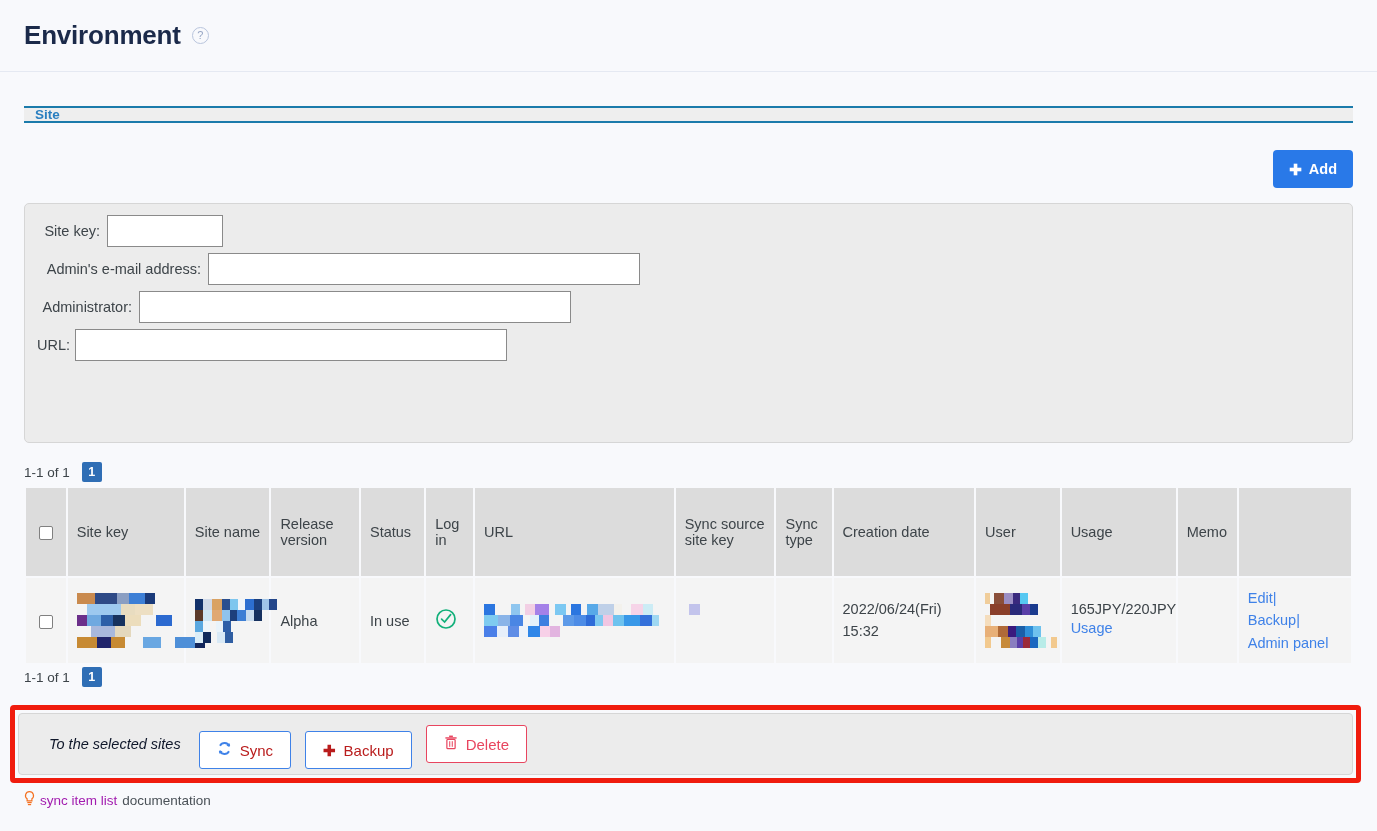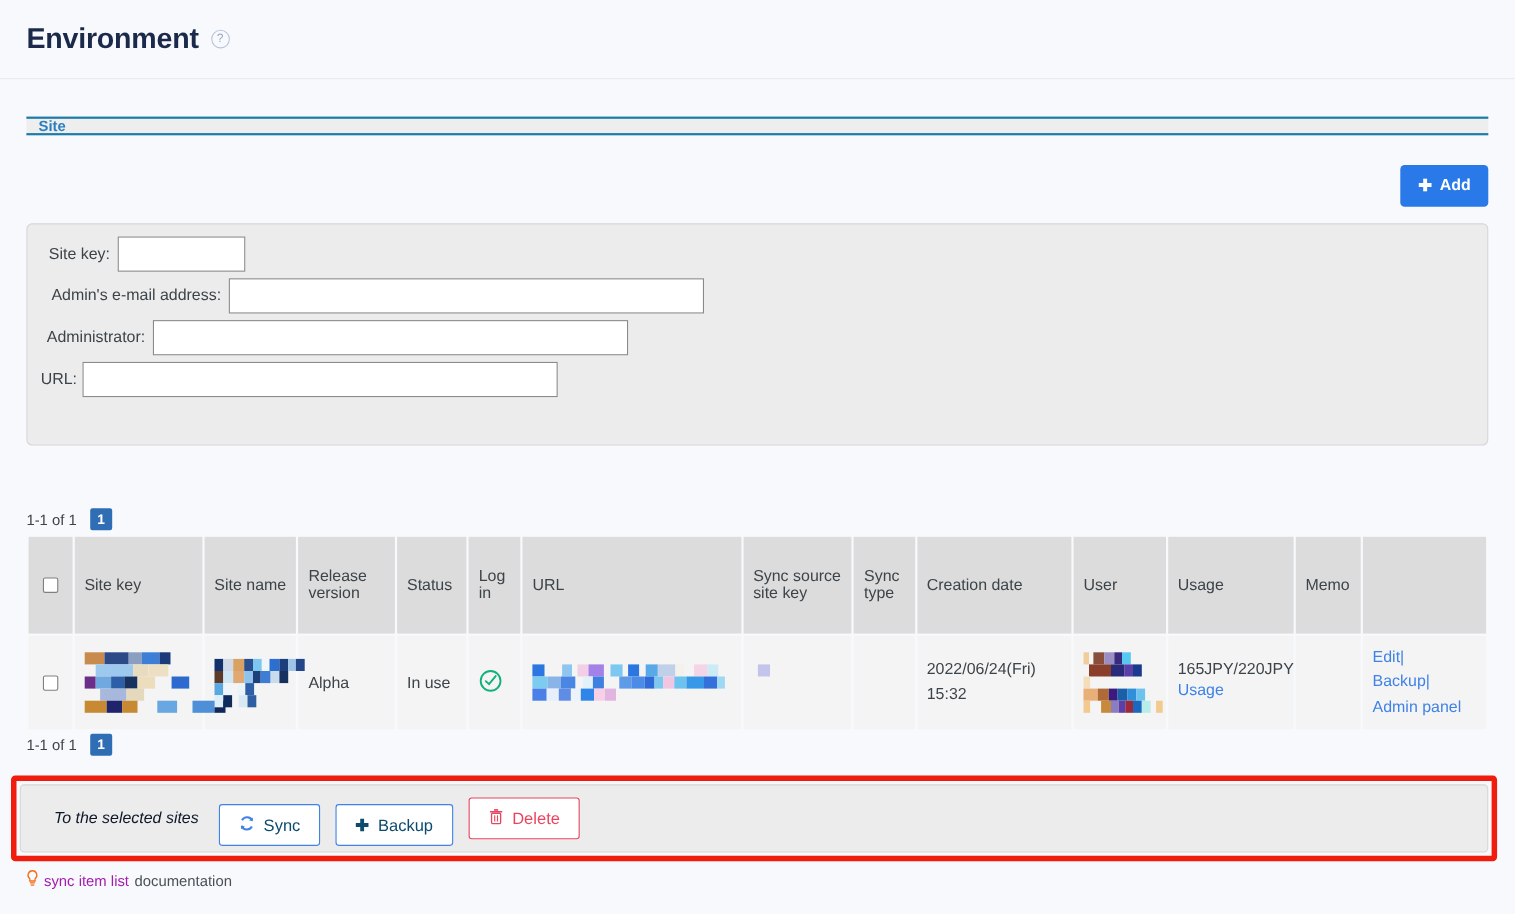--- a/index.html
+++ b/index.html
@@ -50,21 +50,21 @@
     background: #2979e8; color: #fff; border: none; border-radius: 4px;
     height: 38px; padding: 0 16px;
     font-size: 14.5px; font-weight: bold;
     font-family: "Liberation Sans", sans-serif;
     display: flex; align-items: center; gap: 7px; cursor: pointer;
   }
   .add-btn .plus { font-size: 15px; font-weight: bold; line-height: 1; }
 
   
   .search-panel {
-    position: absolute; left: 24px; top: 203px; width: 1329px; height: 202px;
+    position: absolute; left: 24px; top: 203px; width: 1329px; height: 240px;
     background: #ececec; border: 1px solid #d6d6d6; border-radius: 5px;
     padding: 11px 0 0 12px;
   }
   .field-row { display: flex; align-items: center; margin-bottom: 6px; }
   .field-label {
     font-size: 14.5px; color: #3d4449; white-space: nowrap;
     text-align: right; padding-right: 7px;
   }
   .field-input {
     height: 32px; border: 1px solid #8a8a8a; background: #fff;
@@ -131,21 +131,21 @@
     width: 100%; height: 100%;
     background: #ececec; border: 1px solid #d6d6d6; border-radius: 4px;
     display: flex; align-items: center; padding-left: 30px; gap: 14px;
   }
   .action-label { font-size: 14.5px; color: #0f172a; margin-right: 4px; font-style: italic; }
   .act-btn {
     height: 38px; padding: 0 17px; background: #fff; border-radius: 3px;
     font-size: 15px; font-family: "Liberation Sans", sans-serif;
     display: flex; align-items: center; gap: 8px; cursor: pointer;
   }
-  .act-blue { border: 1px solid #3f82e8; color: #0c4a6e; margin-top: 12px; }
+  .act-blue { border: 1px solid #3f82e8; color: #b91c1c; margin-top: 12px; }
   .act-red  { border: 1px solid #e8455f; color: #e8455f; }
 
   
   .footnote {
     position: absolute; left: 24px; top: 791px;
     font-size: 13.5px; color: #4a5157;
     display: flex; align-items: center; gap: 5px;
   }
   .footnote a { color: #a21caf; text-decoration: none; cursor: pointer; }
   .bulb { color: #f4701f; font-size: 13px; }

